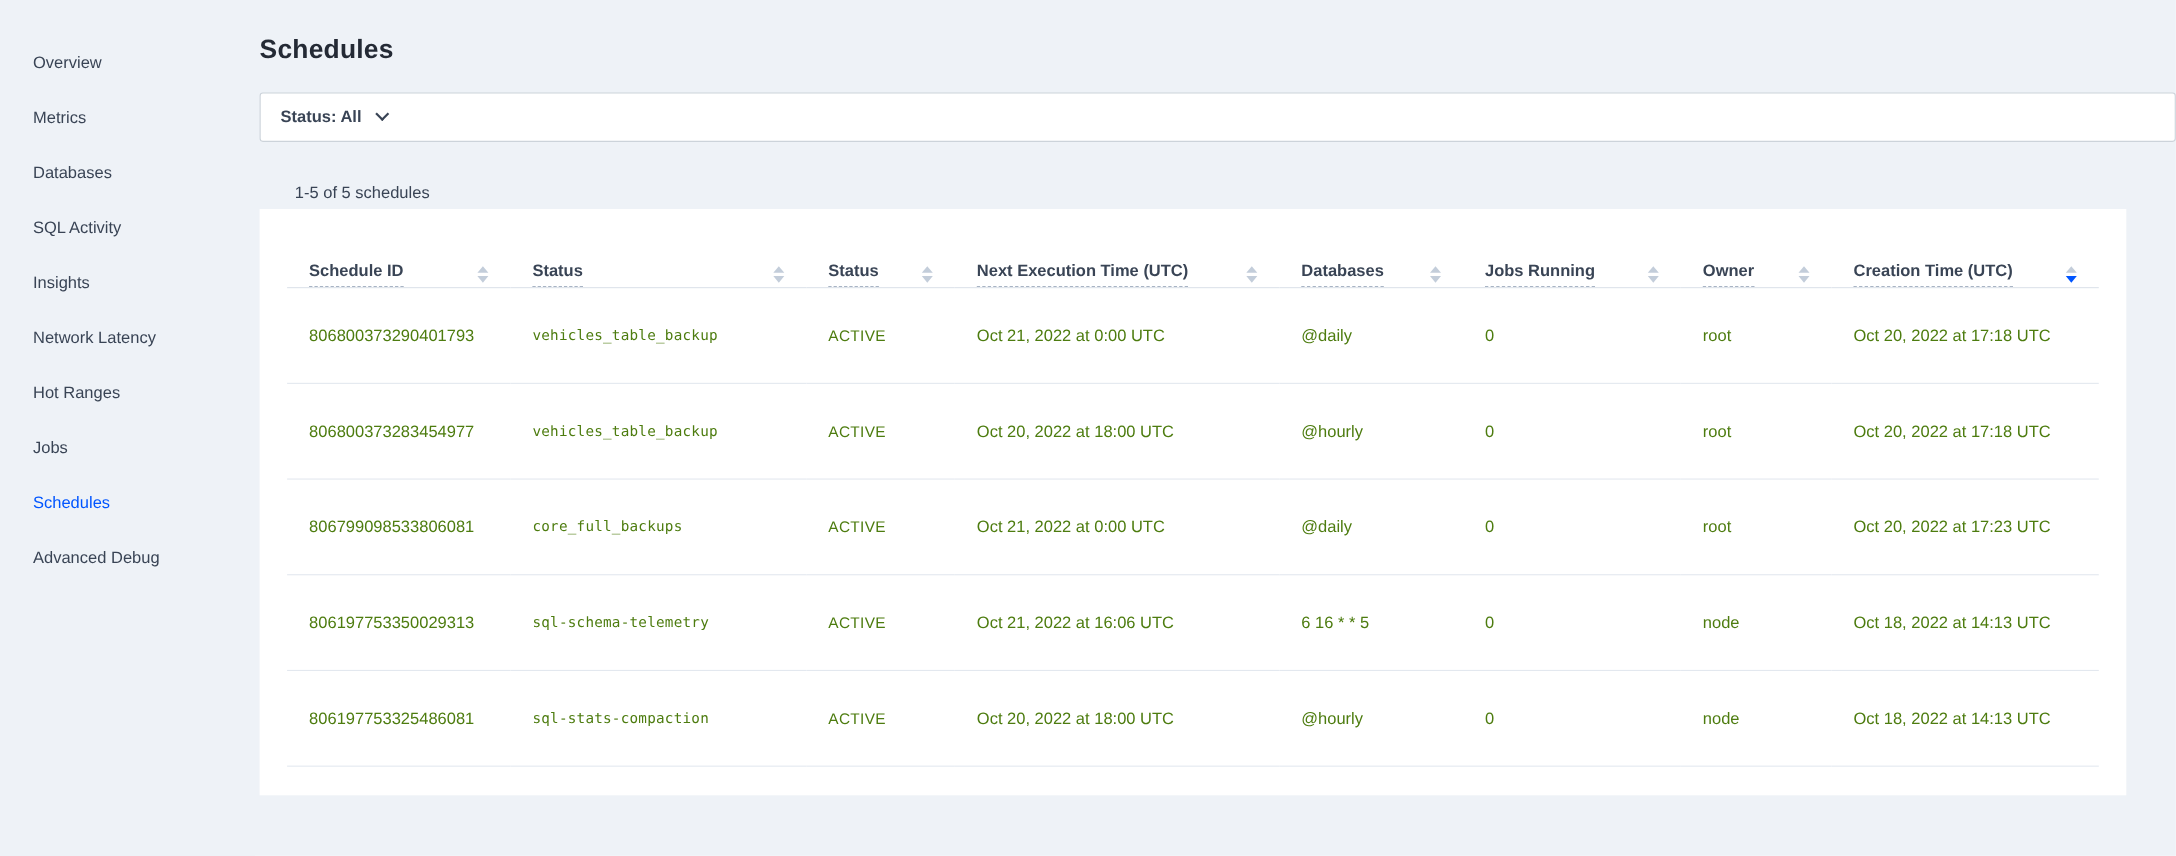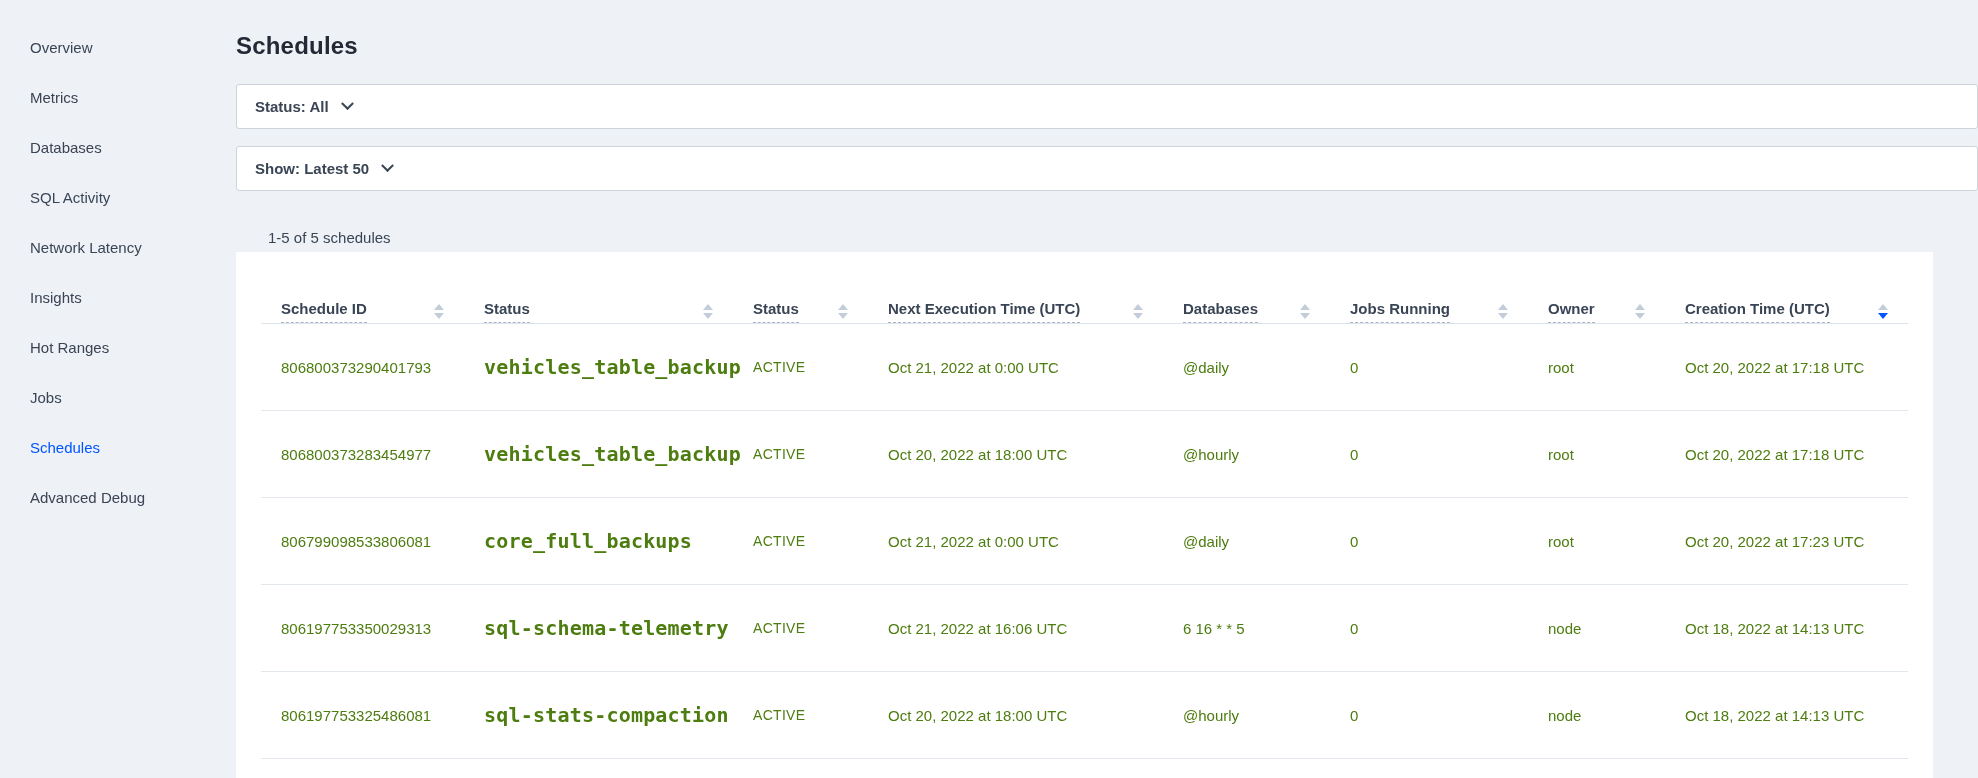--- a/index.html
+++ b/index.html
@@ -8,21 +8,21 @@
     background:#eef2f7;
     font-family:"Liberation Sans", sans-serif;
     color:#394455;
     overflow:hidden;
     position:relative;
   }
 
   
   .sidebar {
     position:absolute; left:0; top:0; width:236px; height:778px;
-    padding-top:22px;
+    padding-top:32px;
   }
   .nav-item {
     height:50px; display:flex; align-items:center;
     padding-left:30px; font-size:15px; color:#394455;
     cursor:pointer; white-space:nowrap;
   }
   .nav-item.active { color:#0055ff; }
 
   
   .main {
@@ -91,50 +91,46 @@
 
   tbody td {
     height:87px;
     padding-left:20px;
     border-bottom:1px solid #e3e8ef;
     font-size:15px; color:#4d7c0f;
     white-space:nowrap;
   }
   td.label-cell {
     font-family:"DejaVu Sans Mono", monospace;
-    font-weight:700; font-size:20px; letter-spacing:0.2px;
+    font-weight:400; font-size:13px; letter-spacing:0.2px;
   }
   td.status-cell { font-size:14px; letter-spacing:0.3px; }
 </style>
 </head>
 <body>
 
 <nav class="sidebar">
   <div class="nav-item">Overview</div>
   <div class="nav-item">Metrics</div>
   <div class="nav-item">Databases</div>
   <div class="nav-item">SQL Activity</div>
+  <div class="nav-item">Insights</div>
   <div class="nav-item">Network Latency</div>
-  <div class="nav-item">Insights</div>
   <div class="nav-item">Hot Ranges</div>
   <div class="nav-item">Jobs</div>
   <div class="nav-item active">Schedules</div>
   <div class="nav-item">Advanced Debug</div>
 </nav>
 
 <main class="main">
   <h1 class="page-title">Schedules</h1>
 
   <div class="filters">
     <button class="dropdown-btn">
       <span>Status: All</span>
-      <span class="chevron-down"></span>
-    </button>
-    <button class="dropdown-btn">
-      <span>Show: Latest 50</span>
       <span class="chevron-down"></span>
     </button>
   </div>
 
   <div class="results-count">1-5 of 5 schedules</div>
 
   <section class="card">
     <table>
       <colgroup>
         <col style="width:203px">

